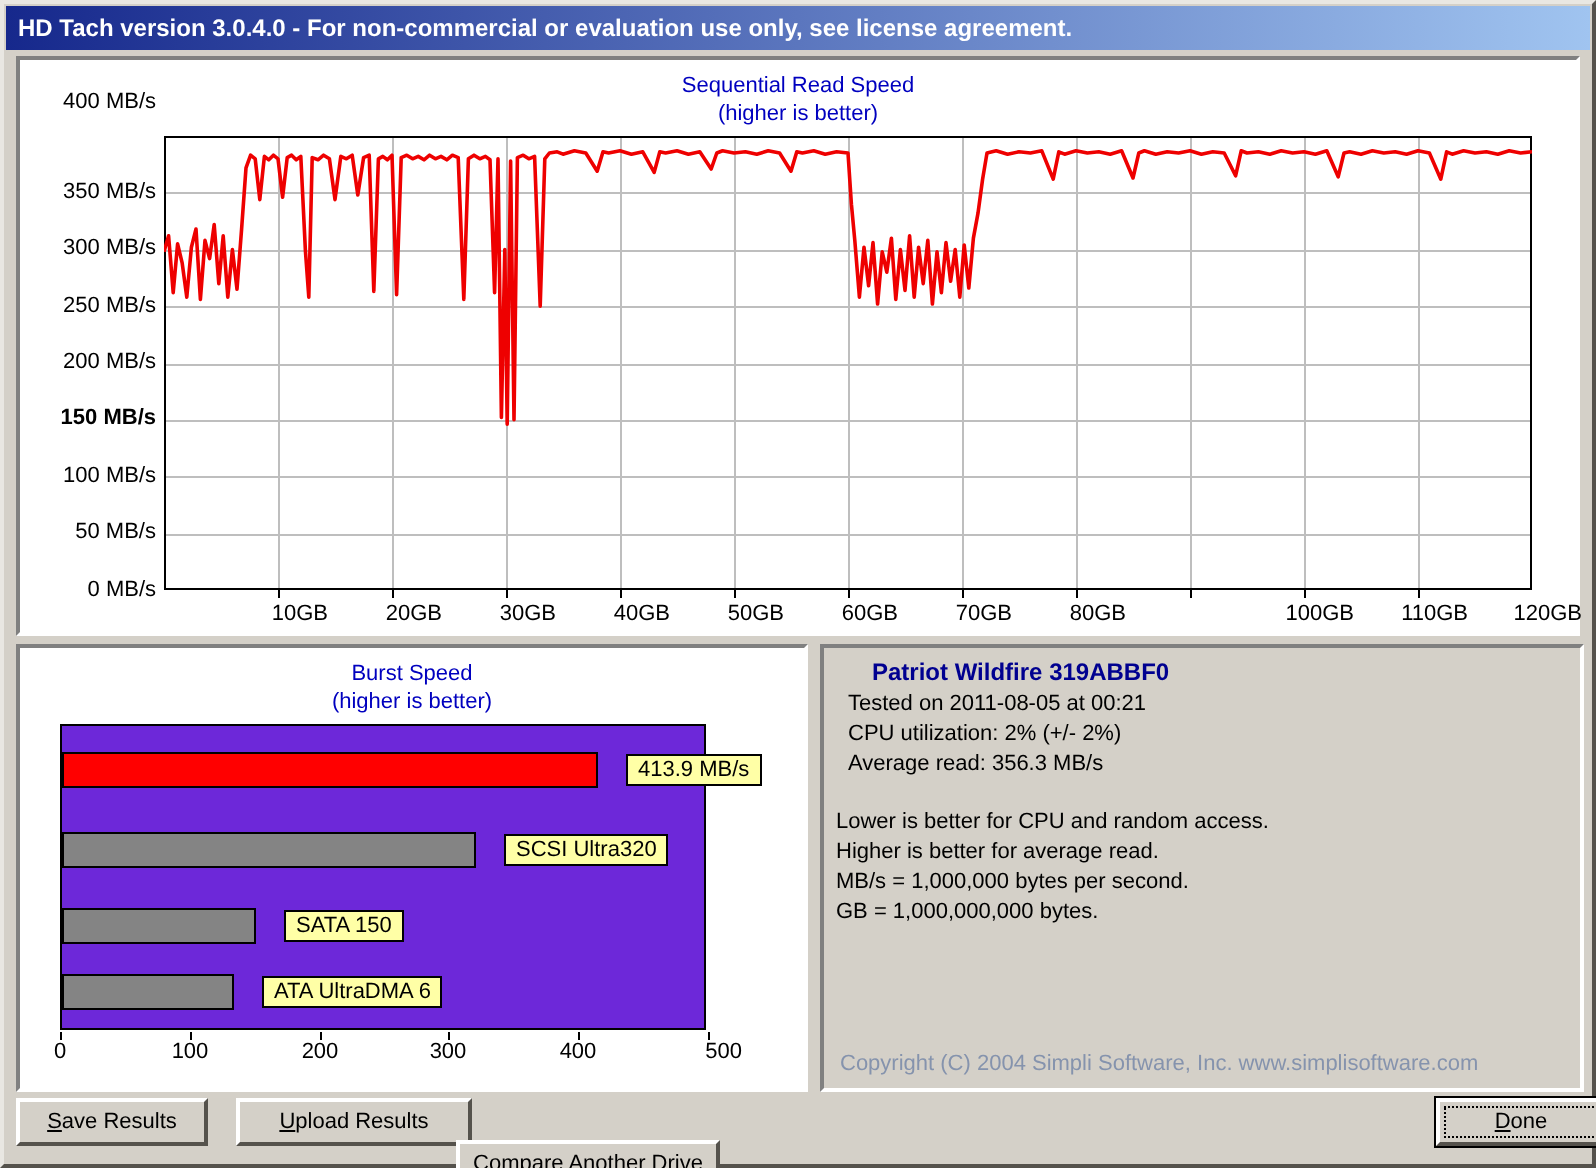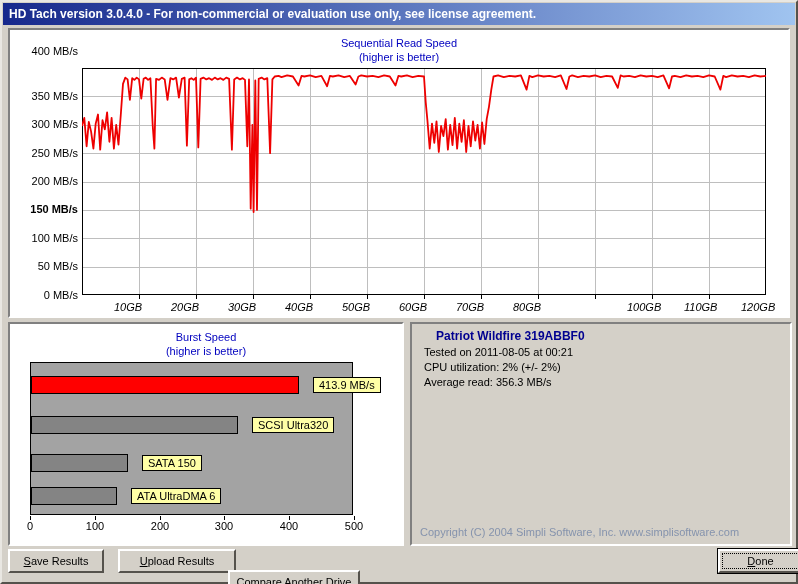--- a/index.html
+++ b/index.html
@@ -25,26 +25,26 @@
     text-align: center; color: #0000bf; font-size: 11px; line-height: 14px;
   }
   .chart-title { padding-top: 6px; }
   .seq-plot { position: absolute; left: 72px; top: 38px; width: 684px; height: 231px; }
   .seq-plot svg { display: block; }
   .ytick {
     position: absolute; left: 2px; width: 66px; text-align: right;
     font-size: 11px; color: #000; line-height: 13px;
   }
   .xtick {
-    position: absolute; top: 271px; width: 50px; text-align: left;
-    font-size: 11px; color: #000; line-height: 13px; font-style: italic;
+    position: absolute; top: 271px; width: 50px; text-align: right;
+    font-size: 11px; color: #000; line-height: 13px;
   }
   .burst-plot {
     position: absolute; left: 20px; top: 38px; width: 323px; height: 153px;
-    border: 1px solid #000; background: #a3a3a3;
+    border: 1px solid #000; background: #6d28d9;
   }
   .bar { position: absolute; left: 0; height: 18px; border: 1px solid #000; }
   .bar-label {
     position: absolute; border: 1px solid #000; background: #ffffa6;
     font-size: 11px; line-height: 14px; padding: 0 5px; white-space: nowrap;
   }
   .btick { position: absolute; width: 1px; height: 4px; background: #000; }
   .btick-label { position: absolute; top: 196px; width: 34px; text-align: center; font-size: 11px; }
   .drive-name { color: #000090; font-weight: bold; font-size: 12px; padding: 5px 0 2px 24px; }
   .info-line  { font-size: 11px; line-height: 15px; padding-left: 12px; color: #000; }
@@ -149,29 +149,35 @@
       <div class="btick-label" style="left: 3px;">0</div>
       <div class="btick" style="left: 85px; top: 192px;"></div>
       <div class="btick-label" style="left: 68px;">100</div>
       <div class="btick" style="left: 150px; top: 192px;"></div>
       <div class="btick-label" style="left: 133px;">200</div>
       <div class="btick" style="left: 214px; top: 192px;"></div>
       <div class="btick-label" style="left: 197px;">300</div>
       <div class="btick" style="left: 279px; top: 192px;"></div>
       <div class="btick-label" style="left: 262px;">400</div>
       <div class="btick" style="left: 344px; top: 192px;"></div>
-      <div class="btick-label" style="left: 327px;">500</div>
+      <div class="btick-label" style="left: 327px; text-align: right;">500</div>
     </div>
 
   <div class="panel info-panel">
     <div class="drive-name">Patriot Wildfire 319ABBF0</div>
     <div class="info-lines" id="info-lines">
         <div class="info-line">Tested on 2011-08-05 at 00:21</div>
         <div class="info-line">CPU utilization: 2% (+/- 2%)</div>
         <div class="info-line">Average read: 356.3 MB/s</div>
+      </div>
+    <div class="notes" id="info-notes">
+        <div class="note-line">Lower is better for CPU and random access.</div>
+        <div class="note-line">Higher is better for average read.</div>
+        <div class="note-line">MB/s = 1,000,000 bytes per second.</div>
+        <div class="note-line">GB = 1,000,000,000 bytes.</div>
       </div>
     <div class="copyright">Copyright (C) 2004 Simpli Software, Inc. www.simplisoftware.com</div>
   </div>
 
   <button class="win-btn" id="btn-save"><u>S</u>ave Results</button>
   <button class="win-btn" id="btn-upload"><u>U</u>pload Results</button>
   <button class="win-btn" id="btn-compare"><u>C</u>ompare Another Drive</button>
   <button class="win-btn default" id="btn-done"><u>D</u>one</button>
 
 </div>

